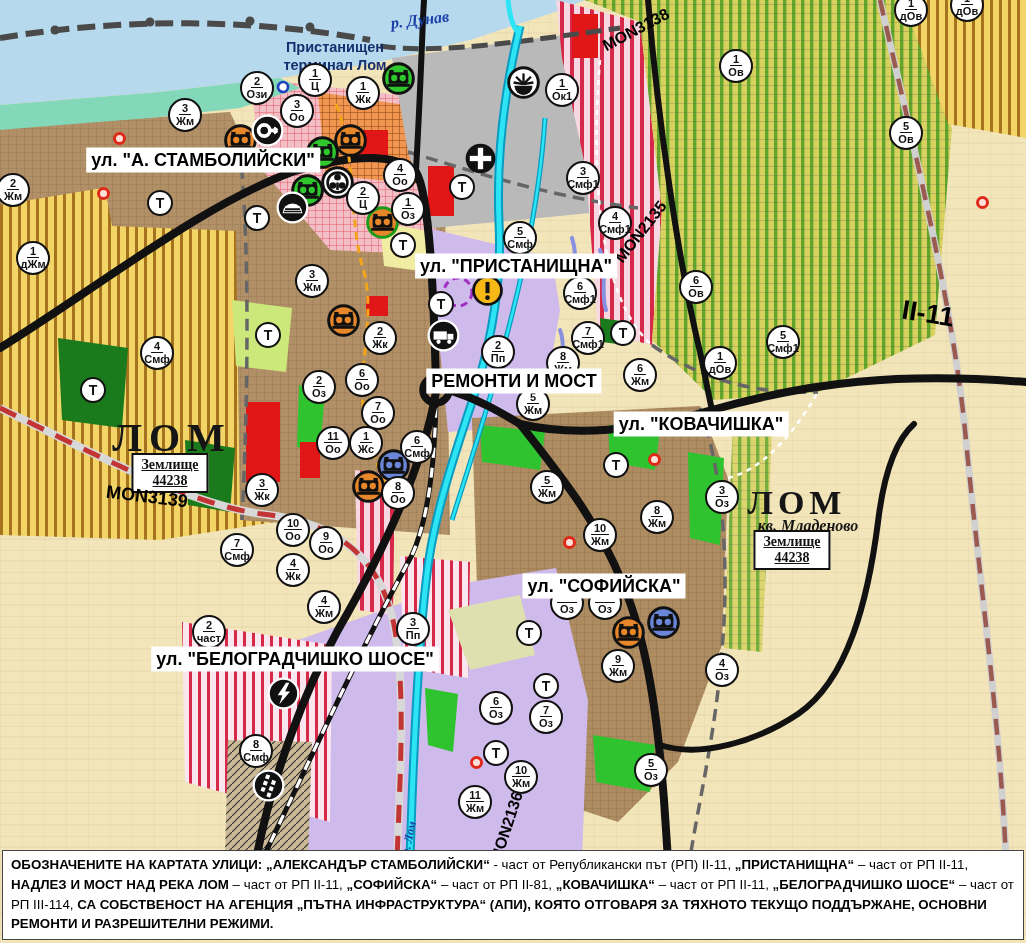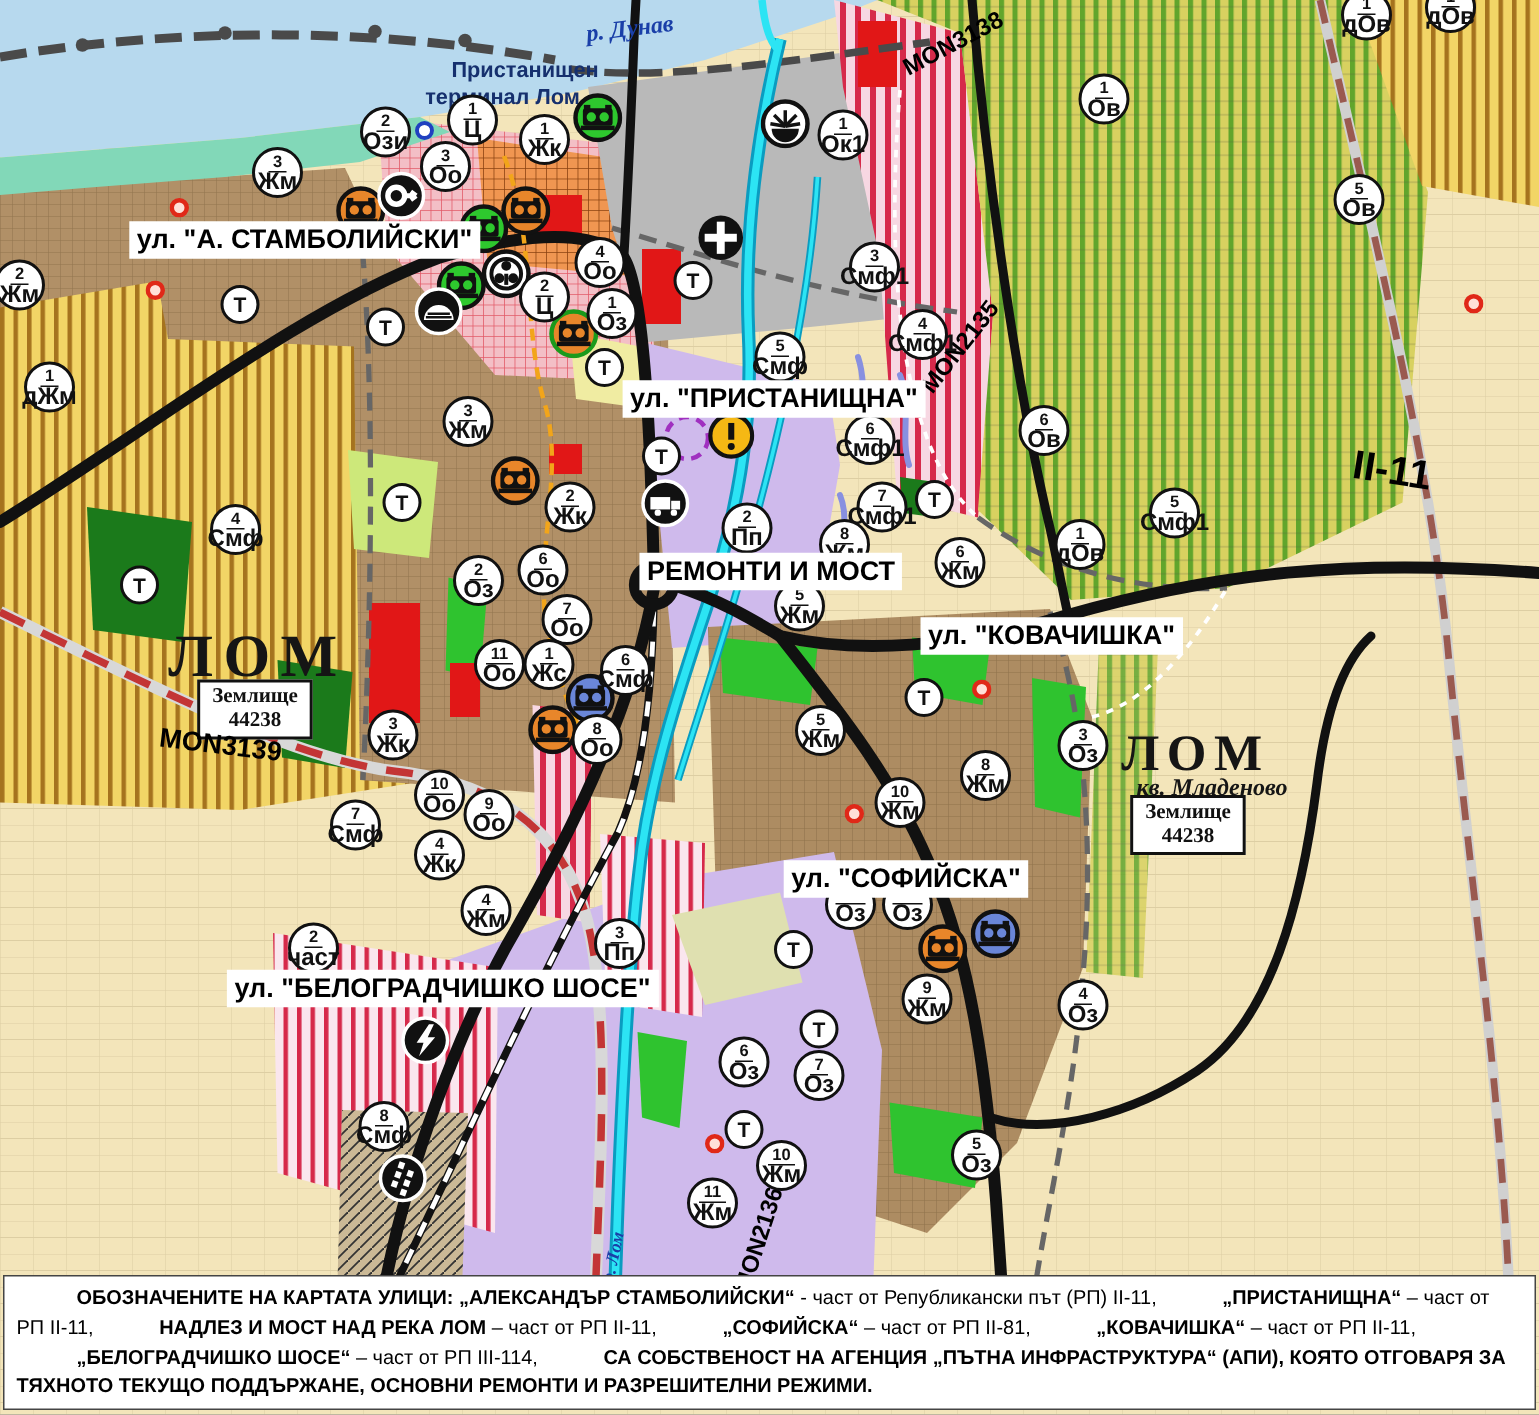--- a/index.html
+++ b/index.html
@@ -4,21 +4,21 @@
 <style>
   html,body{margin:0;padding:0;background:#888;}
   #stage{position:relative;width:1026px;height:943px;overflow:hidden;background:#f3e5ba;
          font-family:"Liberation Sans",sans-serif;}
   #basemap{position:absolute;left:0;top:0;z-index:0;}
   
   .zm{position:absolute;width:34px;height:34px;border-radius:50%;background:#fff;border:2.5px solid #111;
       display:flex;flex-direction:column;align-items:center;justify-content:center;
       font-weight:bold;font-size:11px;color:#111;z-index:30;box-sizing:border-box;line-height:11px;}
   .zm .n{border-bottom:1.5px solid #111;padding:0 3px;}
-  .zm .c{padding-top:1px;font-size:16px;}
+  .zm .c{padding-top:1px;font-size:11px;}
   .tm{position:absolute;width:26px;height:26px;border-radius:50%;background:#fff;border:2.5px solid #111;
       display:flex;align-items:center;justify-content:center;font-weight:bold;font-size:14px;color:#111;
       z-index:29;box-sizing:border-box;}
   .poi{position:absolute;z-index:22;}
   .poi svg{display:block;}
   
   .street-label{position:absolute;background:#fff;color:#000;font-weight:bold;font-size:18px;
       padding:2px 5px;white-space:nowrap;z-index:50;transform:translate(-50%,-50%);}
   .road-label{position:absolute;color:#000;font-weight:bold;white-space:nowrap;z-index:18;
       transform:translate(-50%,-50%);}
@@ -29,24 +29,24 @@
   .lbl-terminal{position:absolute;color:#16306e;font-weight:bold;font-size:14.5px;white-space:nowrap;
       z-index:15;transform:translate(-50%,-50%);}
   .lbl-city{position:absolute;color:#151515;font-family:"Liberation Serif",serif;font-weight:bold;
       font-size:40px;letter-spacing:7px;white-space:nowrap;z-index:14;transform:translate(-50%,-50%);}
   .lbl-city2{position:absolute;color:#151515;font-family:"Liberation Serif",serif;font-weight:bold;
       font-size:34px;letter-spacing:5px;white-space:nowrap;z-index:14;transform:translate(-50%,-50%);}
   .lbl-district{position:absolute;color:#151515;font-family:"Liberation Serif",serif;font-style:italic;
       font-weight:bold;font-size:16px;white-space:nowrap;z-index:14;transform:translate(-50%,-50%);}
   .zbox{position:absolute;background:#fff;border:2px solid #111;color:#111;text-align:center;
       font-family:"Liberation Serif",serif;font-weight:bold;font-size:14px;line-height:16px;
-      padding:2px 8px;z-index:16;transform:translate(-50%,-50%);white-space:nowrap;}
+      padding:2px 8px;z-index:16;transform:translate(-50%,-50%);white-space:nowrap;text-decoration:underline;}
   #footer{position:absolute;left:2px;right:2px;bottom:3px;background:#fff;border:1.5px solid #444;
       color:#000;font-size:13.3px;line-height:1.48;padding:4px 8px 5px 8px;z-index:100;}
-  #footer .b{font-weight:bold;margin-left:40px;}
+  #footer .b{font-weight:bold;}
 </style>
 </head>
 <body>
 
 <div id="stage">
 
   <svg id="basemap" width="1026" height="943" viewBox="0 0 1026 943">
     <defs>
       <pattern id="agri" width="9" height="9" patternUnits="userSpaceOnUse">
         <rect width="9" height="9" fill="#f2d566"></rect>
@@ -687,21 +687,21 @@
       </div>
     </div>
   <div id="labels">
       <div class="street-label" style="left: 203px; top: 160px;">ул. "А. СТАМБОЛИЙСКИ"</div>
       <div class="street-label" style="left: 516px; top: 266px;">ул. "ПРИСТАНИЩНА"</div>
       <div class="street-label" style="left: 514px; top: 381px;">РЕМОНТИ И МОСТ</div>
       <div class="street-label" style="left: 701px; top: 424px;">ул. "КОВАЧИШКА"</div>
       <div class="street-label" style="left: 604px; top: 586px;">ул. "СОФИЙСКА"</div>
       <div class="street-label" style="left: 295px; top: 659px;">ул. "БЕЛОГРАДЧИШКО ШОСЕ"</div>
       <div class="lbl-river" style="left: 420px; top: 20px; transform: translate(-50%, -50%) rotate(-7deg);">р. Дунав</div>
-      <div class="lbl-terminal" style="left: 350px; top: 47px;">Пристанищен</div>
+      <div class="lbl-terminal" style="left: 335px; top: 47px;">Пристанищен</div>
       <div class="lbl-terminal" style="left: 335px; top: 65px;">терминал Лом</div>
       <div class="lbl-city" style="left: 172px; top: 437px;">ЛОМ</div>
       <div class="lbl-city2" style="left: 797px; top: 503px;">ЛОМ</div>
       <div class="lbl-district" style="left: 793px; top: 526px; margin-left: 15px;">кв. Младеново</div>
       <div class="lbl-river-small" style="left: 409px; top: 838px; transform: translate(-50%, -50%) rotate(-78deg);">р. Лом</div>
       <div class="road-label" style="left: 147px; top: 497px; font-size: 18px; transform: translate(-50%, -50%) rotate(7deg);">MON3139</div>
       <div class="road-label" style="left: 636px; top: 30px; font-size: 16px; transform: translate(-50%, -50%) rotate(-28deg);">MON3138</div>
       <div class="road-label" style="left: 641px; top: 232px; font-size: 16px; transform: translate(-50%, -50%) rotate(-52deg);">MON2135</div>
       <div class="road-label" style="left: 507px; top: 827px; font-size: 16px; transform: translate(-50%, -50%) rotate(-72deg);">MON2136</div>
       <div class="road-label" style="left: 928px; top: 314px; font-size: 27px; transform: translate(-50%, -50%) rotate(9deg);">II-11</div>

